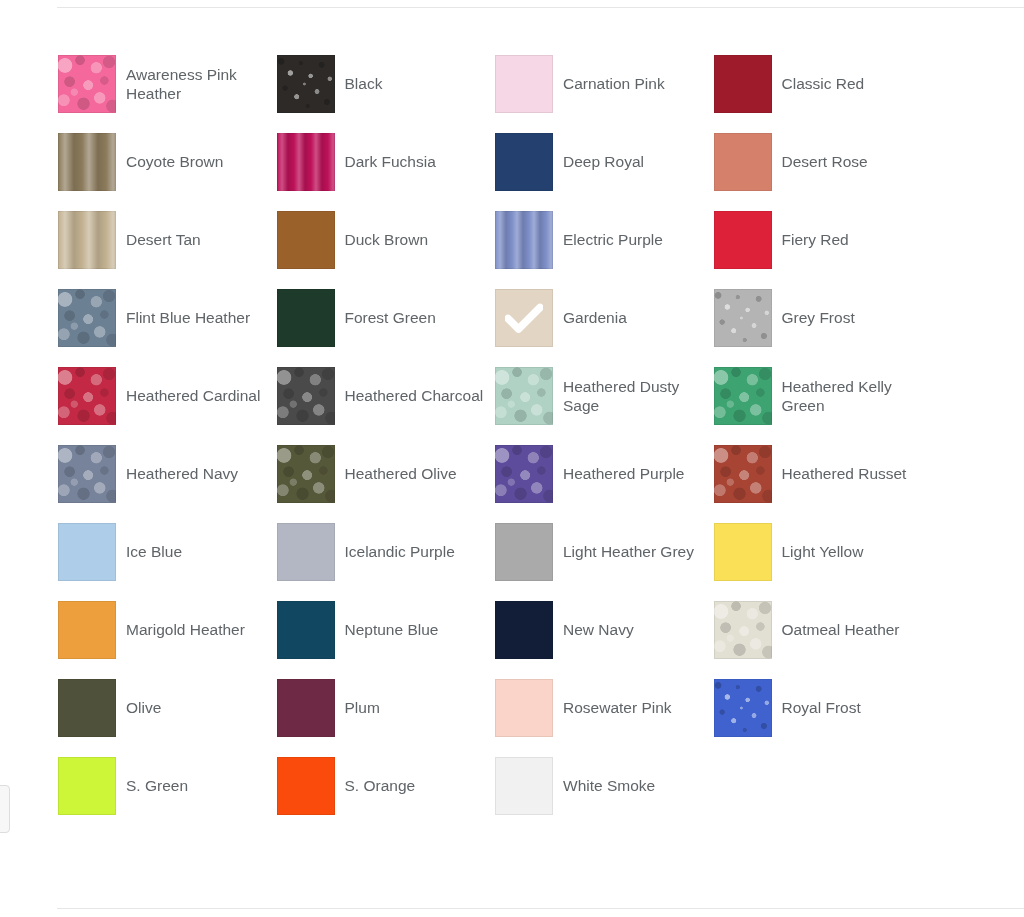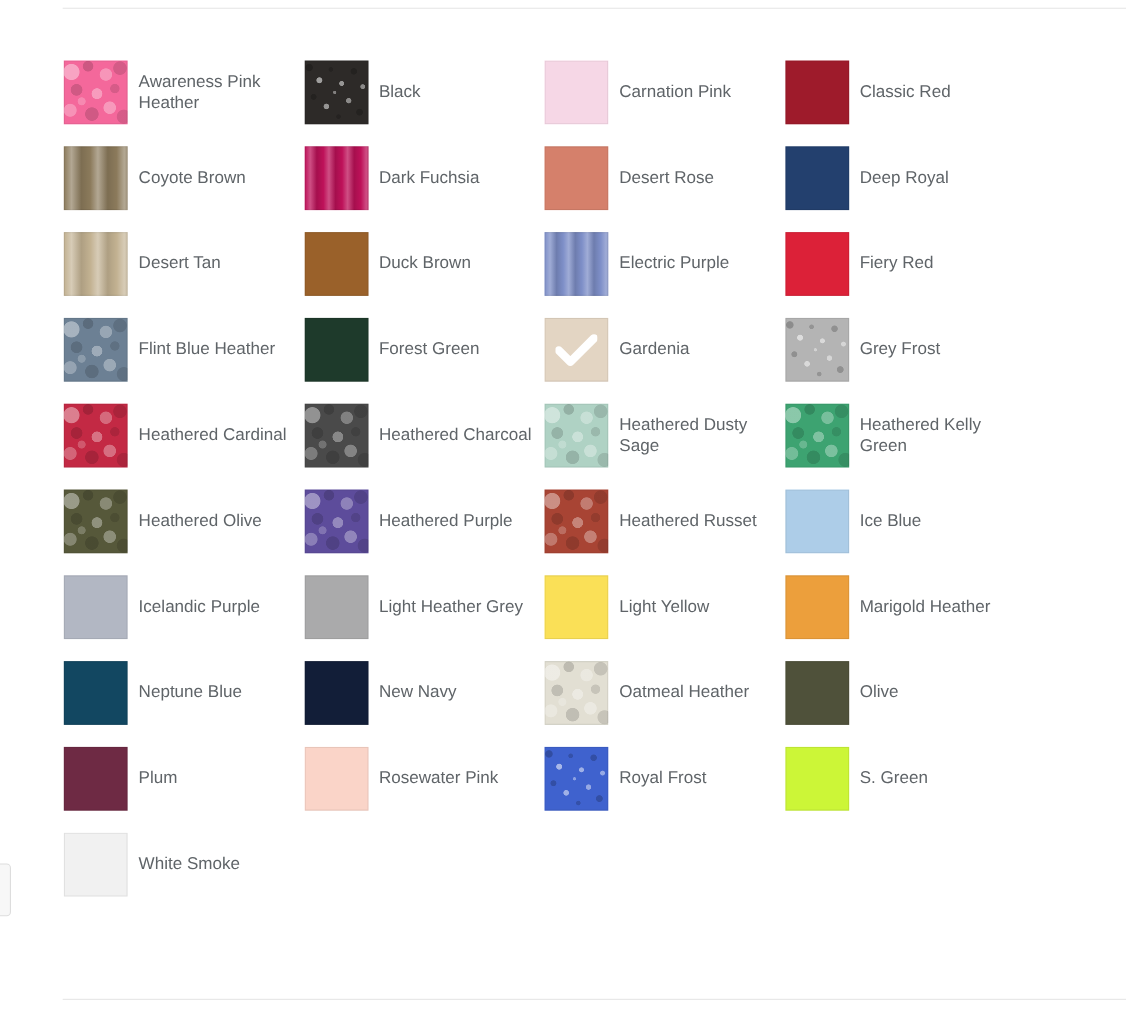--- a/index.html
+++ b/index.html
@@ -174,26 +174,26 @@
     </div>
     <div class="swatch-item">
       <div class="swatch-chip tex-slub" style="background-color: rgb(139, 122, 91);"></div>
       <div class="swatch-label">Coyote Brown</div>
     </div>
     <div class="swatch-item">
       <div class="swatch-chip tex-streak" style="background-color: rgb(190, 17, 89);"></div>
       <div class="swatch-label">Dark Fuchsia</div>
     </div>
     <div class="swatch-item">
+      <div class="swatch-chip " style="background-color: rgb(35, 64, 110);"></div>
+      <div class="swatch-label">Deep Royal</div>
+    </div>
+    <div class="swatch-item">
       <div class="swatch-chip " style="background-color: rgb(213, 128, 107);"></div>
       <div class="swatch-label">Desert Rose</div>
-    </div>
-    <div class="swatch-item">
-      <div class="swatch-chip " style="background-color: rgb(35, 64, 110);"></div>
-      <div class="swatch-label">Deep Royal</div>
     </div>
     <div class="swatch-item">
       <div class="swatch-chip tex-slub" style="background-color: rgb(194, 177, 145);"></div>
       <div class="swatch-label">Desert Tan</div>
     </div>
     <div class="swatch-item">
       <div class="swatch-chip " style="background-color: rgb(154, 97, 42);"></div>
       <div class="swatch-label">Duck Brown</div>
     </div>
     <div class="swatch-item">
@@ -236,20 +236,24 @@
     </div>
     <div class="swatch-item">
       <div class="swatch-chip tex-heather" style="background-color: rgb(175, 210, 196);"></div>
       <div class="swatch-label">Heathered Dusty Sage</div>
     </div>
     <div class="swatch-item">
       <div class="swatch-chip tex-heather" style="background-color: rgb(61, 163, 113);"></div>
       <div class="swatch-label">Heathered Kelly Green</div>
     </div>
     <div class="swatch-item">
+      <div class="swatch-chip tex-heather" style="background-color: rgb(119, 131, 155);"></div>
+      <div class="swatch-label">Heathered Navy</div>
+    </div>
+    <div class="swatch-item">
       <div class="swatch-chip tex-heather" style="background-color: rgb(86, 88, 58);"></div>
       <div class="swatch-label">Heathered Olive</div>
     </div>
     <div class="swatch-item">
       <div class="swatch-chip tex-heather" style="background-color: rgb(93, 76, 155);"></div>
       <div class="swatch-label">Heathered Purple</div>
     </div>
     <div class="swatch-item">
       <div class="swatch-chip tex-heather" style="background-color: rgb(168, 68, 52);"></div>
       <div class="swatch-label">Heathered Russet</div>
@@ -300,16 +304,20 @@
     </div>
     <div class="swatch-item">
       <div class="swatch-chip tex-speckle" style="background-color: rgb(63, 98, 206);"></div>
       <div class="swatch-label">Royal Frost</div>
     </div>
     <div class="swatch-item">
       <div class="swatch-chip " style="background-color: rgb(204, 246, 55);"></div>
       <div class="swatch-label">S. Green</div>
     </div>
     <div class="swatch-item">
+      <div class="swatch-chip " style="background-color: rgb(250, 75, 12);"></div>
+      <div class="swatch-label">S. Orange</div>
+    </div>
+    <div class="swatch-item">
       <div class="swatch-chip " style="background-color: rgb(241, 241, 241);"></div>
       <div class="swatch-label">White Smoke</div>
     </div>
   </div>
 
 </body></html>

